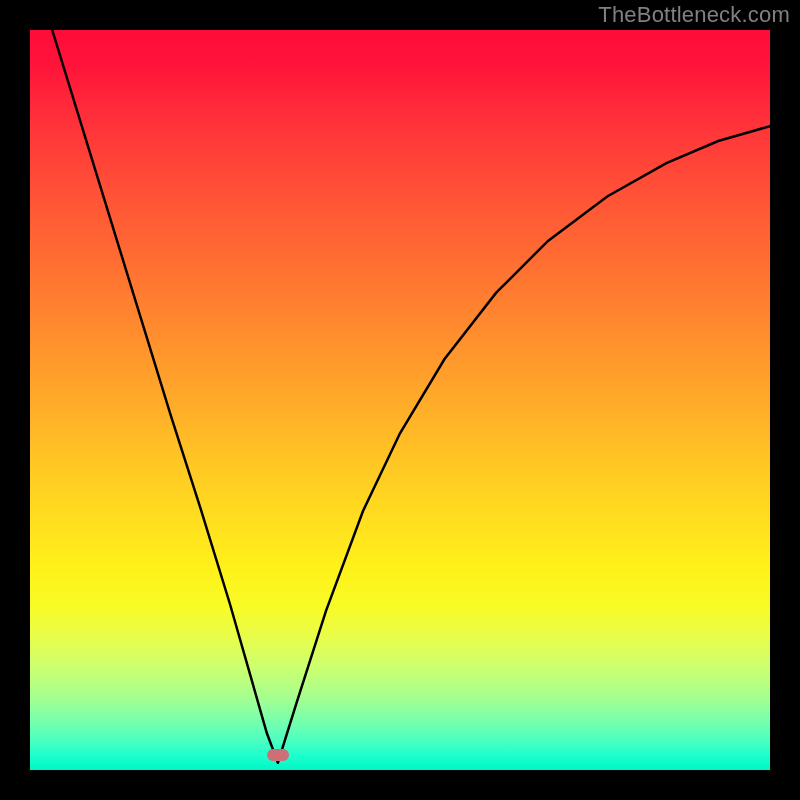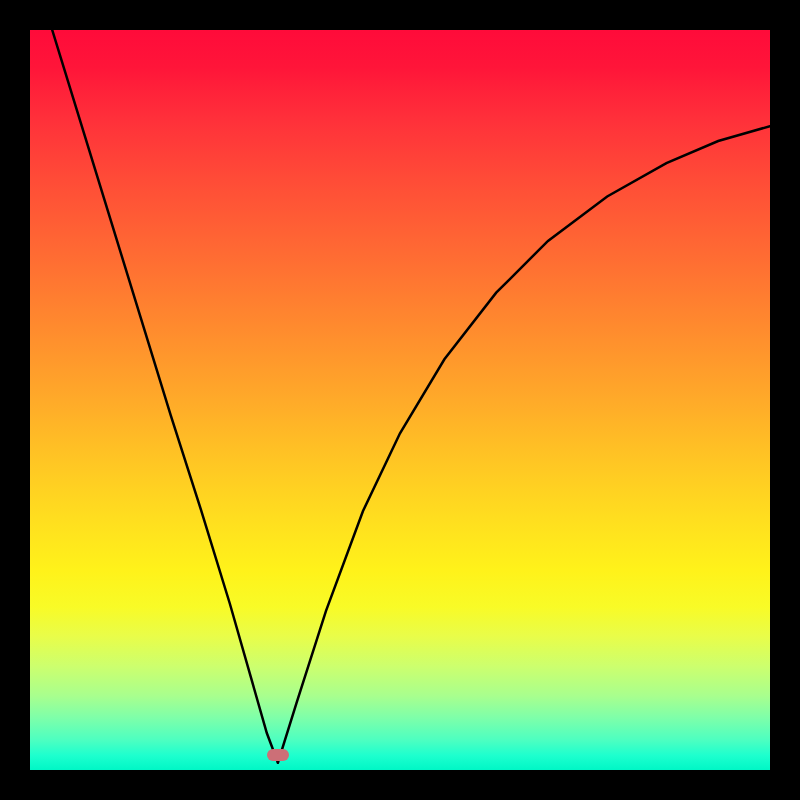--- a/index.html
+++ b/index.html
@@ -73,20 +73,21 @@
     background: #cc6f77;
     border-radius: 6px;
     transform: translate(-50%, -50%);
   }
 </style>
 </head>
 <body>
 
 <div class="frame">
 
+  <div class="watermark">TheBottleneck.com</div>
 
   <div class="plot-area">
     <div class="gradient-bg"></div>
 
     <svg class="svg-layer" viewBox="0 0 740 740" preserveAspectRatio="none">
       <path id="curve-left" fill="none" stroke="#000" stroke-width="2.5" stroke-linecap="round" d="M22.2 0.0 L51.8 96.2 L81.4 192.4 L111.0 288.6 L140.6 384.8 L170.2 477.3 L199.8 573.5 L222.0 651.2 L236.8 703.0 L247.9 732.6"></path>
       <path id="curve-right" fill="none" stroke="#000" stroke-width="2.5" stroke-linecap="round" d="M247.9 732.6 L266.4 673.4 L296.0 580.9 L333.0 481.0 L370.0 403.3 L414.4 329.3 L466.2 262.7 L518.0 210.9 L577.2 166.5 L636.4 133.2 L688.2 111.0 L740.0 96.2"></path>
     </svg>
 
     <div id="marker" class="marker" style="left: 247.9px; top: 725.2px;"></div>

